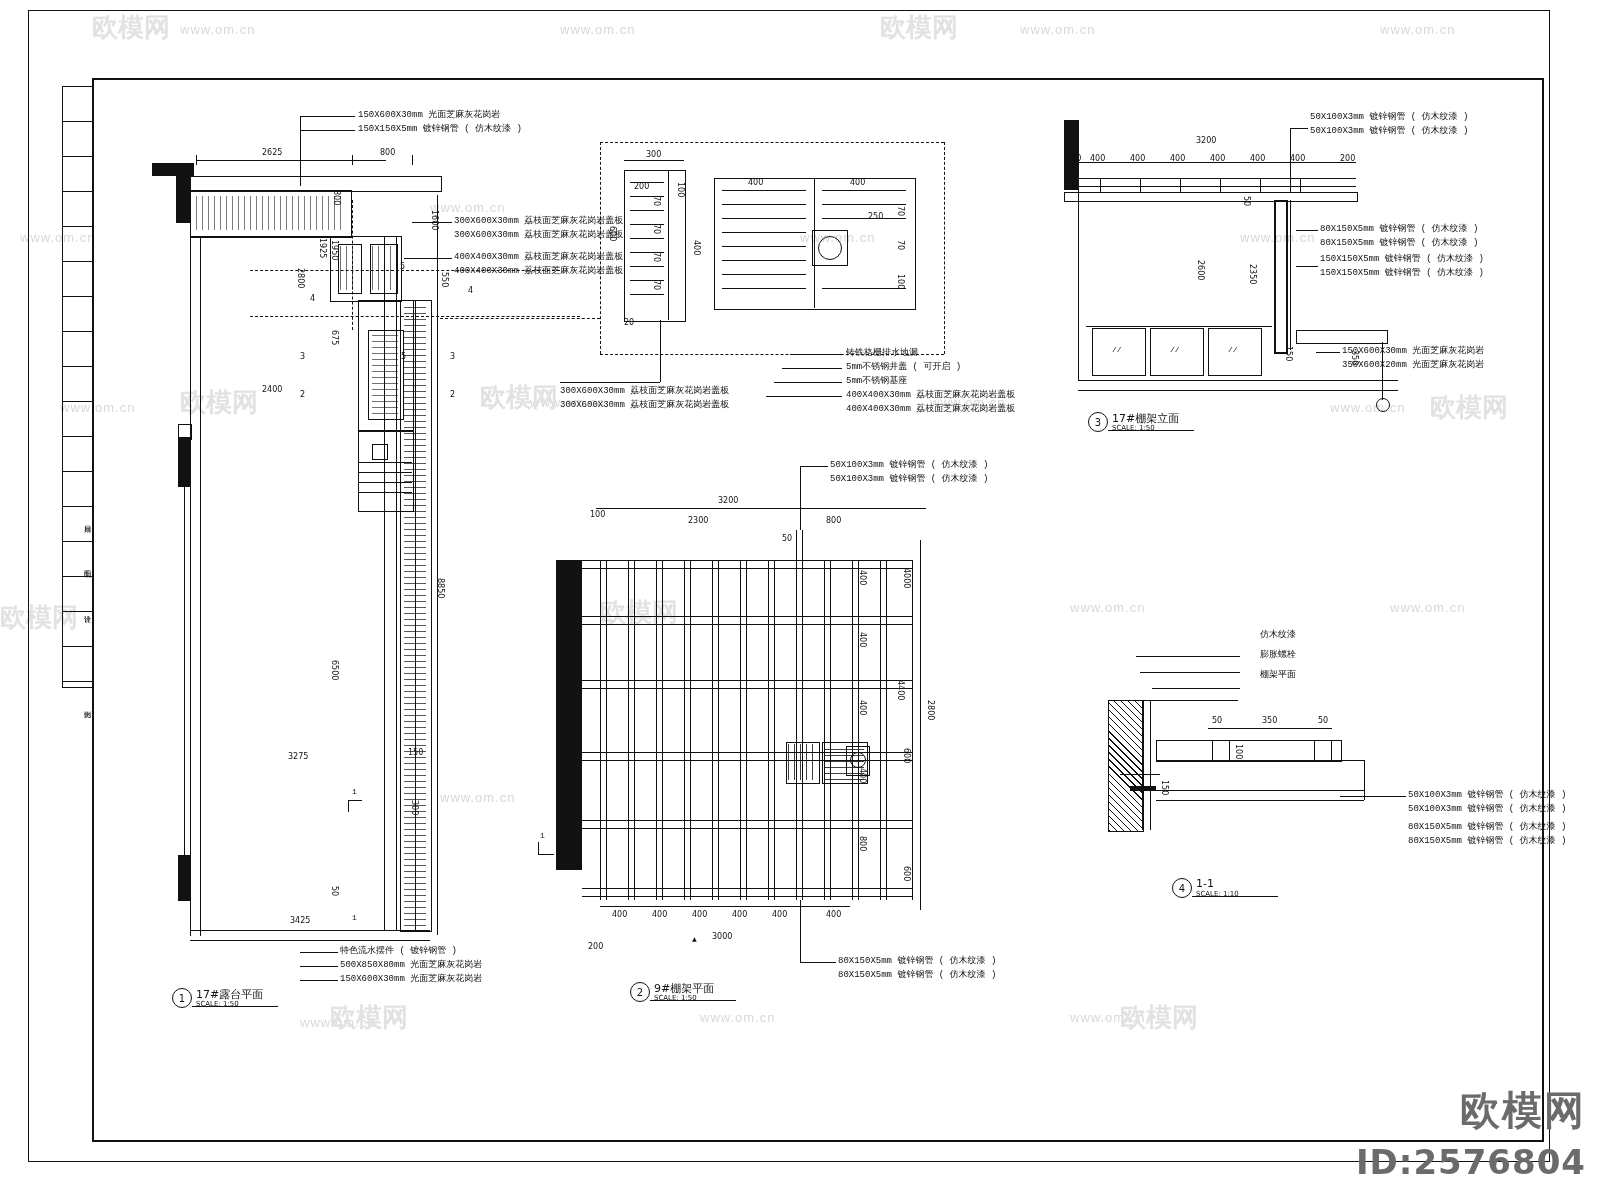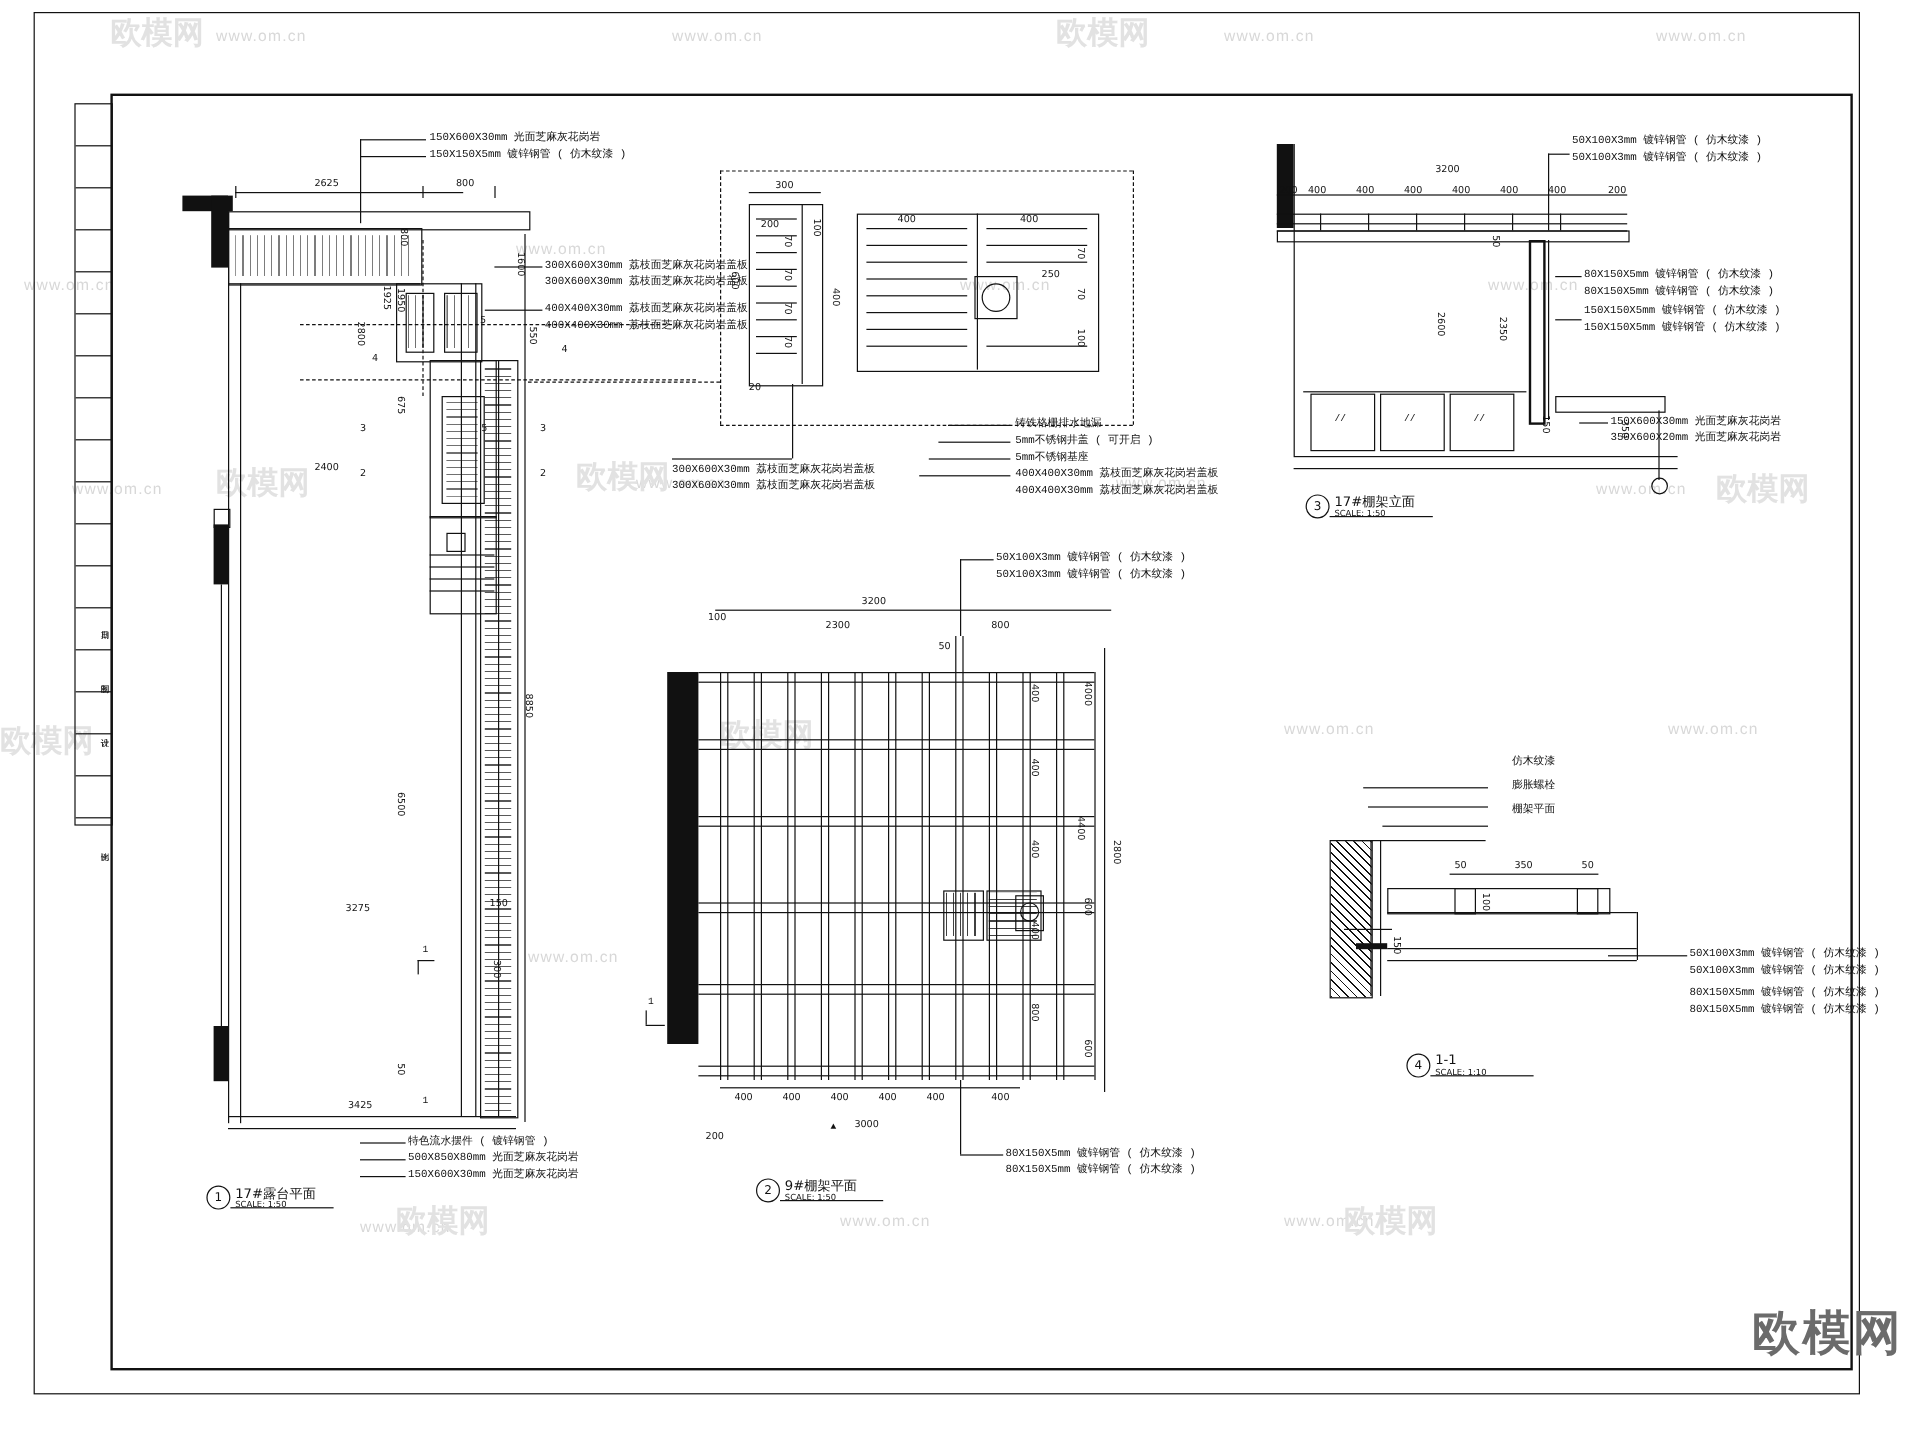--- a/index.html
+++ b/index.html
@@ -288,21 +288,21 @@
   <div class="dimtxt v" style="left:608px;top:226px;">600</div>
   <div class="dimtxt v" style="left:692px;top:240px;">400</div>
   <div class="dimtxt v" style="left:652px;top:196px;">70</div>
   <div class="dimtxt v" style="left:652px;top:224px;">70</div>
   <div class="dimtxt v" style="left:652px;top:252px;">70</div>
   <div class="dimtxt v" style="left:652px;top:280px;">70</div>
   <div class="dimtxt v" style="left:896px;top:206px;">70</div>
   <div class="dimtxt v" style="left:896px;top:240px;">70</div>
   <div class="dimtxt v" style="left:896px;top:274px;">100</div>
   <div class="dimtxt" style="left:624px;top:318px;">20</div>
-  <div class="dimtxt" style="left:868px;top:224px;">250</div>
+  <div class="dimtxt" style="left:868px;top:212px;">250</div>
   <div class="dimtxt" style="left:858px;top:276px;"></div>
 
   <div class="ln vl" style="left:660px;top:320px;height:62px;"></div>
   <div class="ln hl" style="left:560px;top:382px;width:100px;"></div>
   <div class="lbl" style="left:560px;top:386px;">300X600X30mm 荔枝面芝麻灰花岗岩盖板</div>
   <div class="lbl" style="left:560px;top:400px;">300X600X30mm 荔枝面芝麻灰花岗岩盖板</div>
 
   <div class="ln hl" style="left:790px;top:354px;width:52px;"></div>
   <div class="lbl" style="left:846px;top:348px;">铸铁格栅排水地漏</div>
   <div class="ln hl" style="left:782px;top:368px;width:60px;"></div>
@@ -520,14 +520,15 @@
   <div class="lbl" style="left:1408px;top:836px;">80X150X5mm 镀锌钢管 ( 仿木纹漆 )</div>
 
   <div class="tagwrap" style="left:1172px;top:878px;">
     <div class="tagnum">4</div>
     <div class="tagtitle">1-1</div>
     <div class="tagscale">SCALE:  1:10</div>
     <div class="tagline"></div>
   </div>
 
   <div class="brand">欧模网</div>
+  <div class="brandid">ID:2576804</div>
 
 </div>
 
 </body></html>

